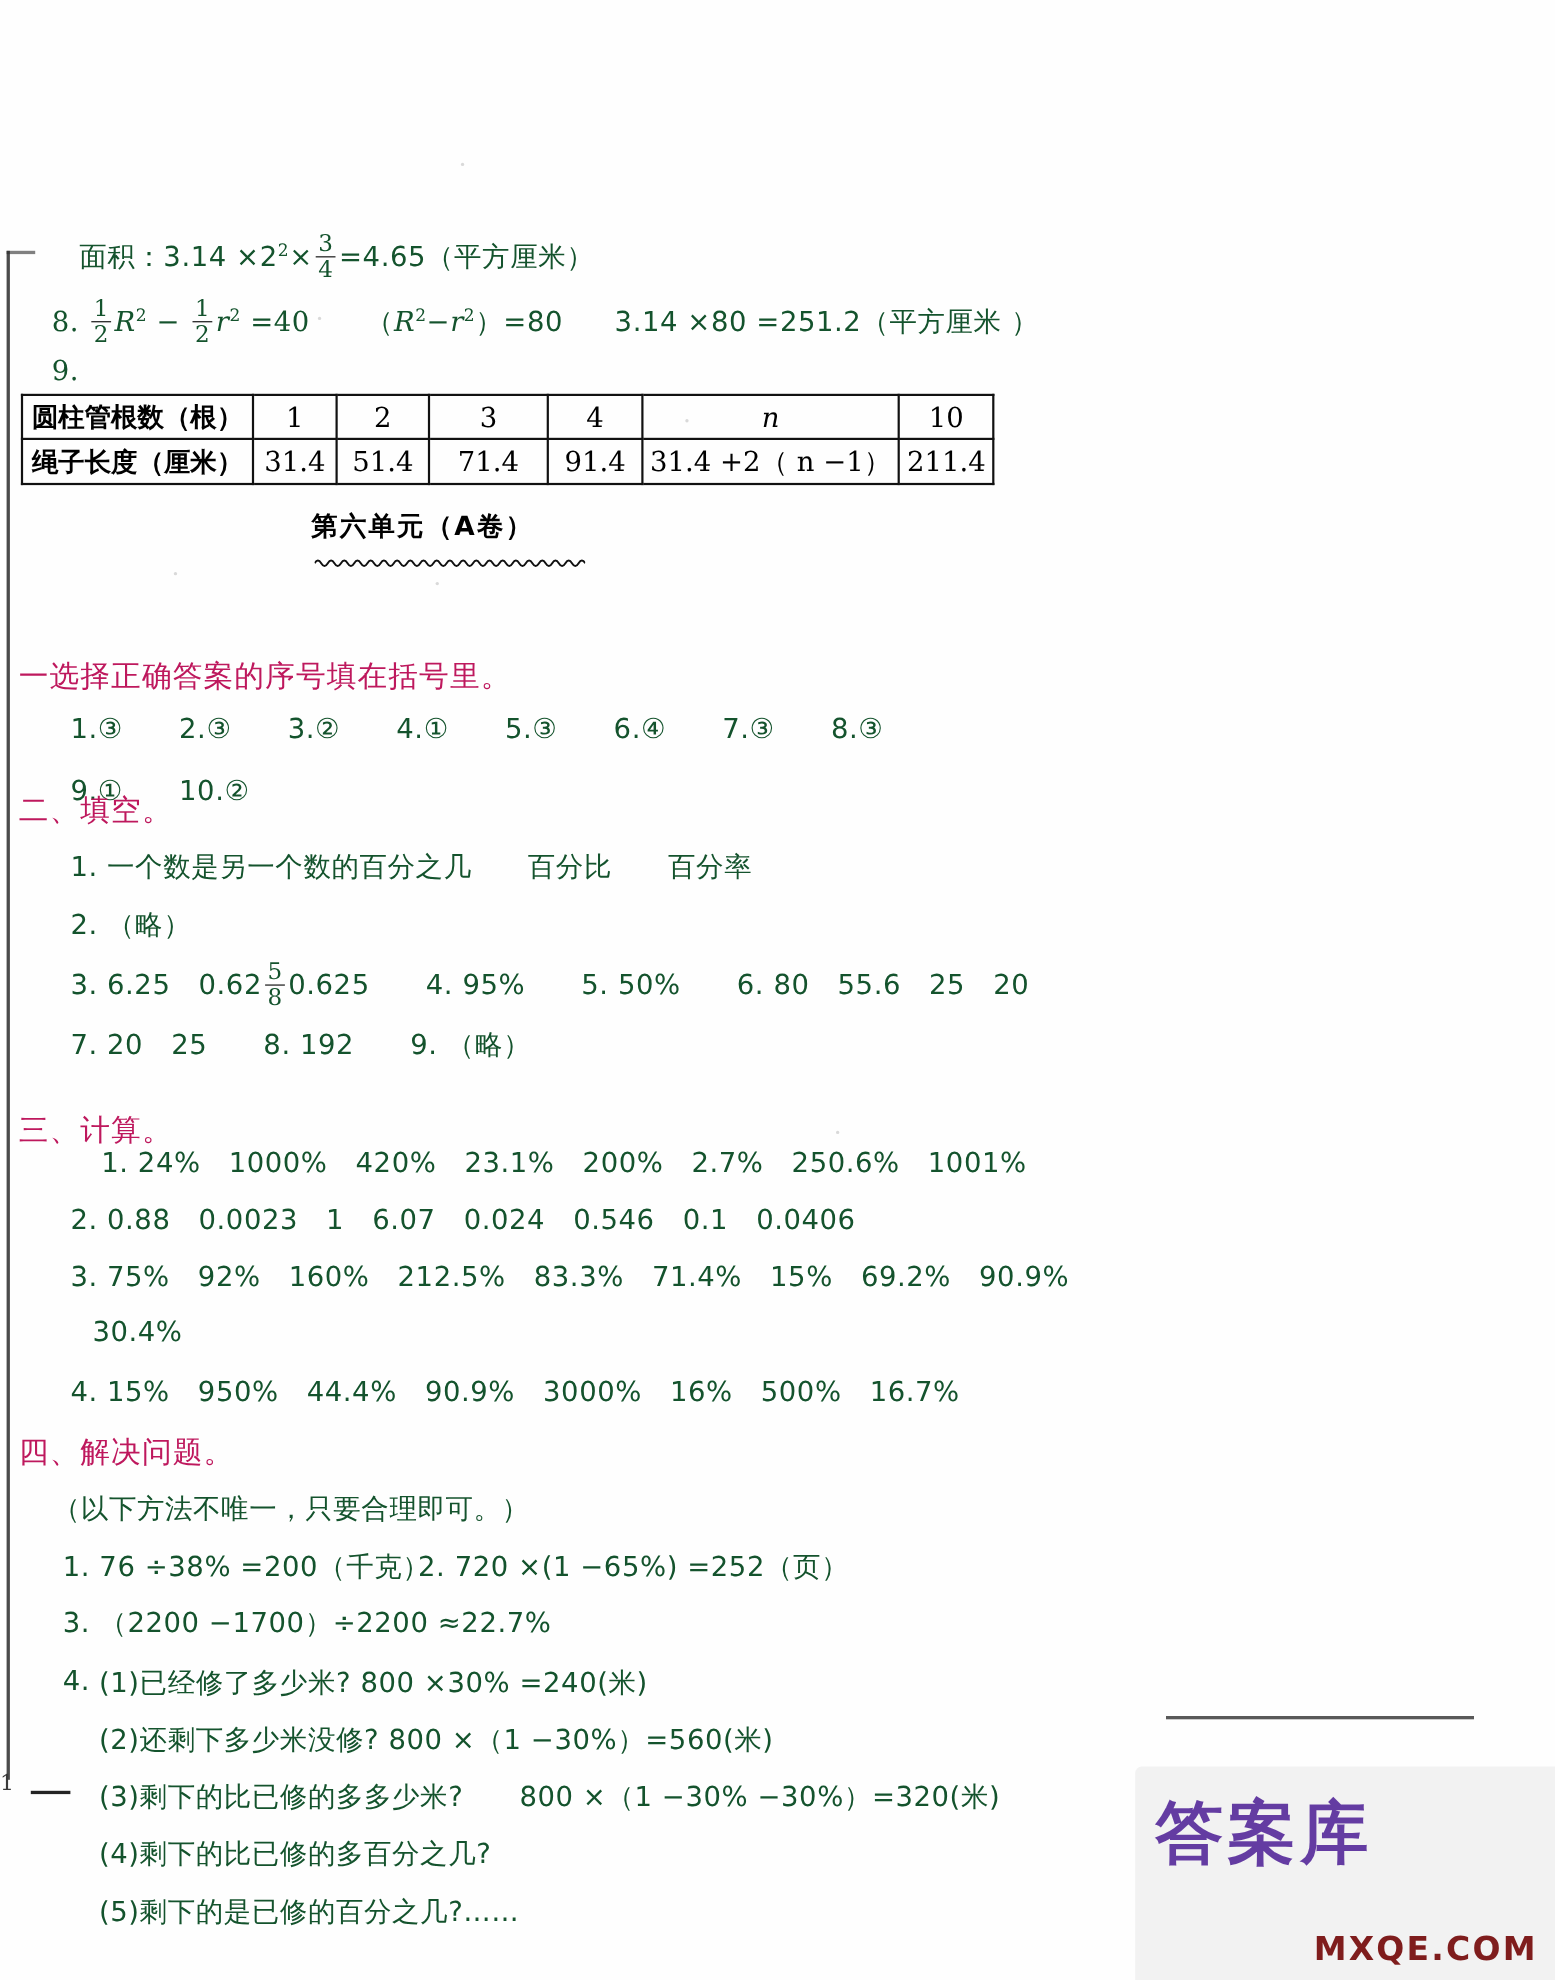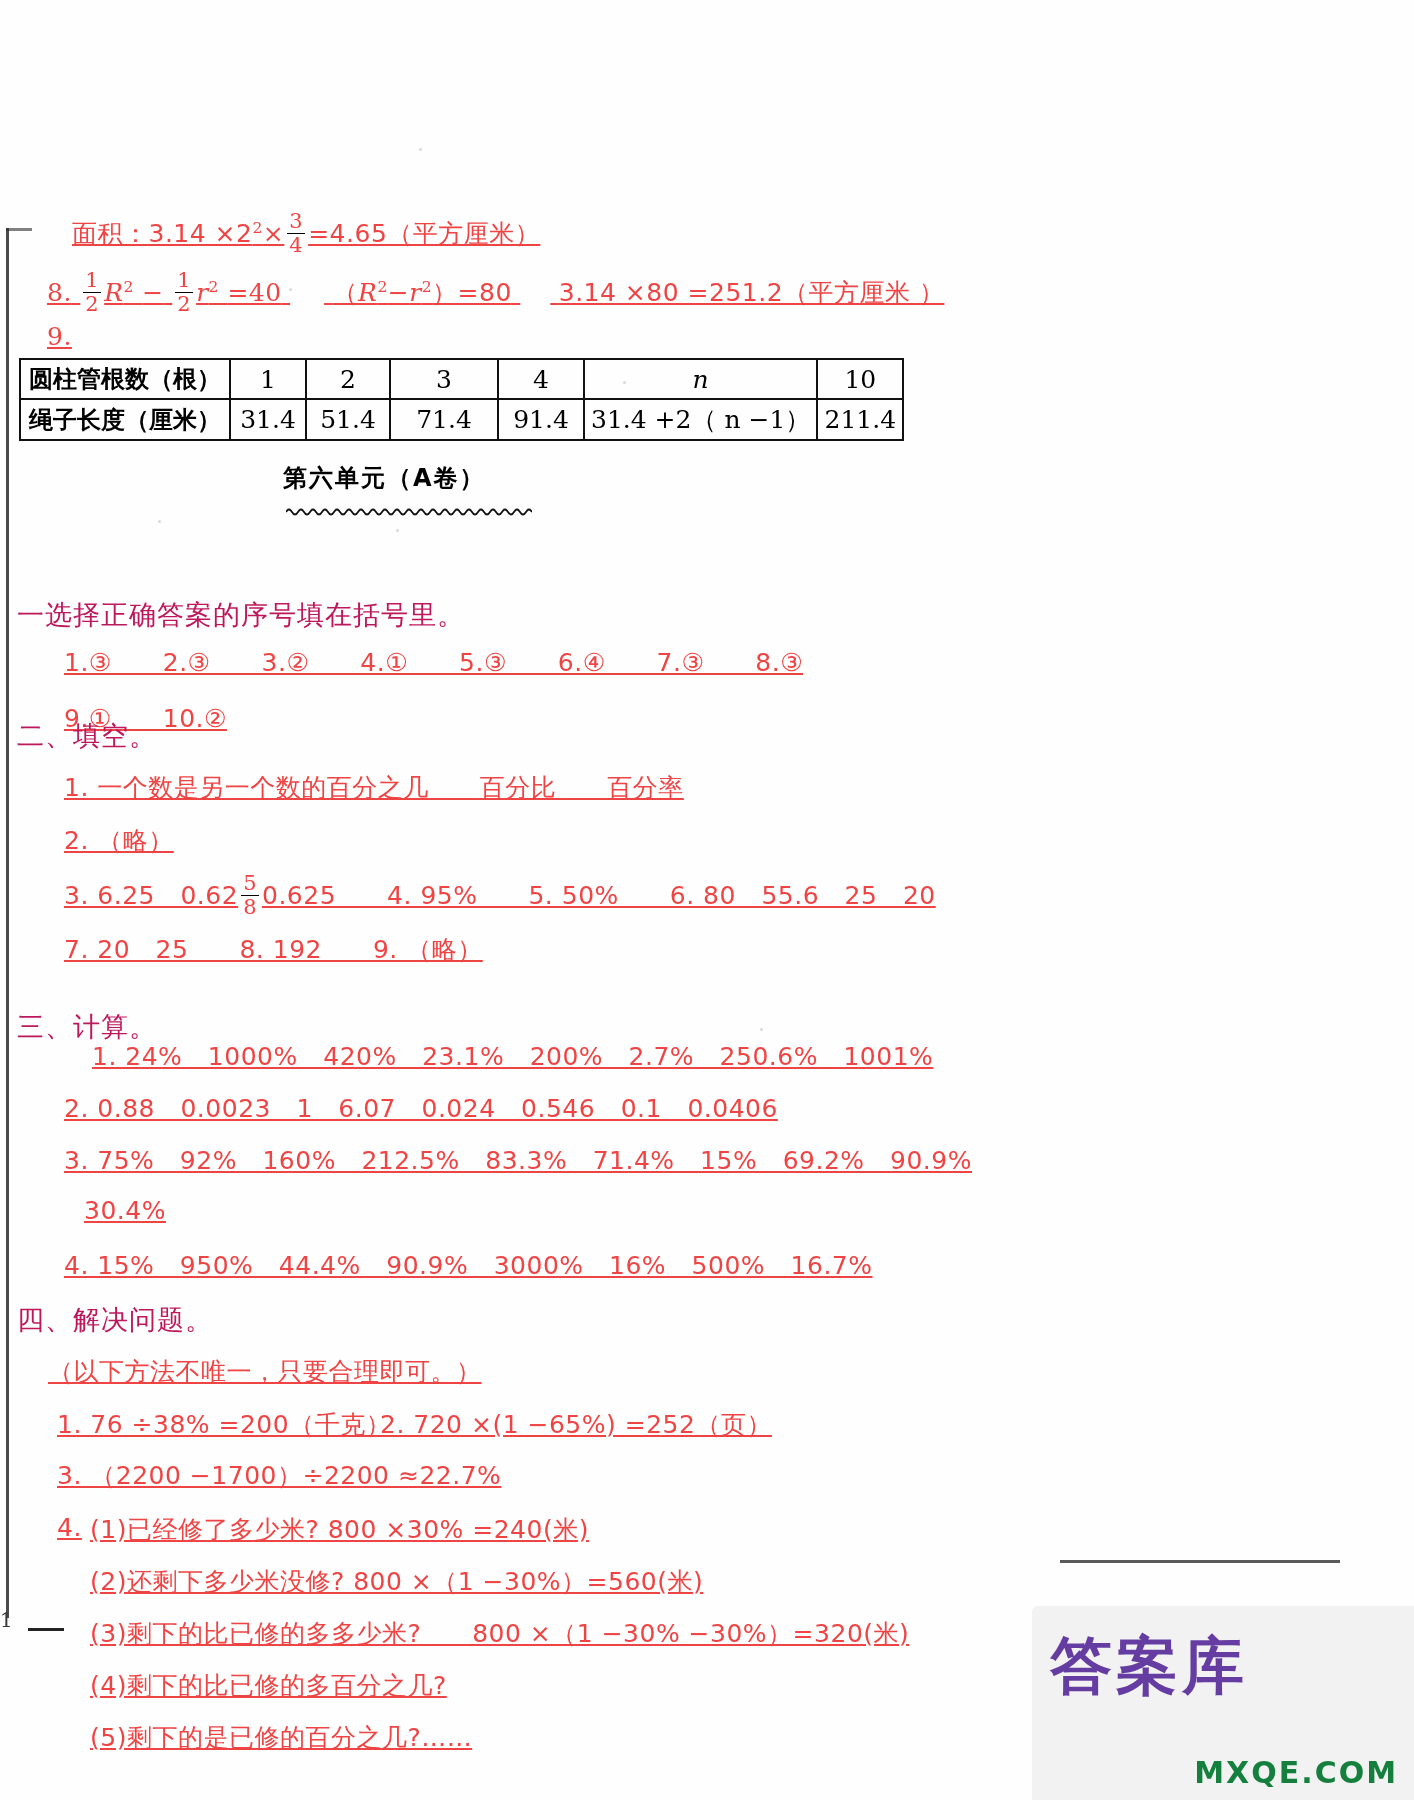--- a/index.html
+++ b/index.html
@@ -64,23 +64,22 @@
     height: 3px;
     background: #2f2f2f;
     opacity: .8;
   }
 
   
   .line {
     position: absolute;
     white-space: nowrap;
     font-family: "DejaVu Serif", "Liberation Serif", serif;
-    color: #ef4444;
+    color: #14532d;
     letter-spacing: .5px;
-    text-decoration: underline;
   }
   .cn { font-family: "DejaVu Sans", "Liberation Sans", sans-serif; }
   .sz26 { font-size: 25px; }
 
   .sec-head {
     position: absolute;
     white-space: nowrap;
     font-size: 27px;
     font-family: "DejaVu Sans", "Liberation Sans", sans-serif;
     font-weight: 400;
@@ -178,21 +177,21 @@
     letter-spacing: 4px;
     opacity: .85;
     text-align: right;
   }
   #wm-sub {
     position: absolute;
     right: 16px;
     bottom: 10px;
     font-size: 30px;
     font-weight: 700;
-    color: #15803d;
+    color: #7f1d1d;
     font-family: "DejaVu Sans", "Liberation Sans", sans-serif;
     letter-spacing: 2px;
   }
   .speck {
     position: absolute;
     background: #b9b9b9;
     border-radius: 50%;
     width: 3px; height: 3px;
     opacity: .55;
   }

